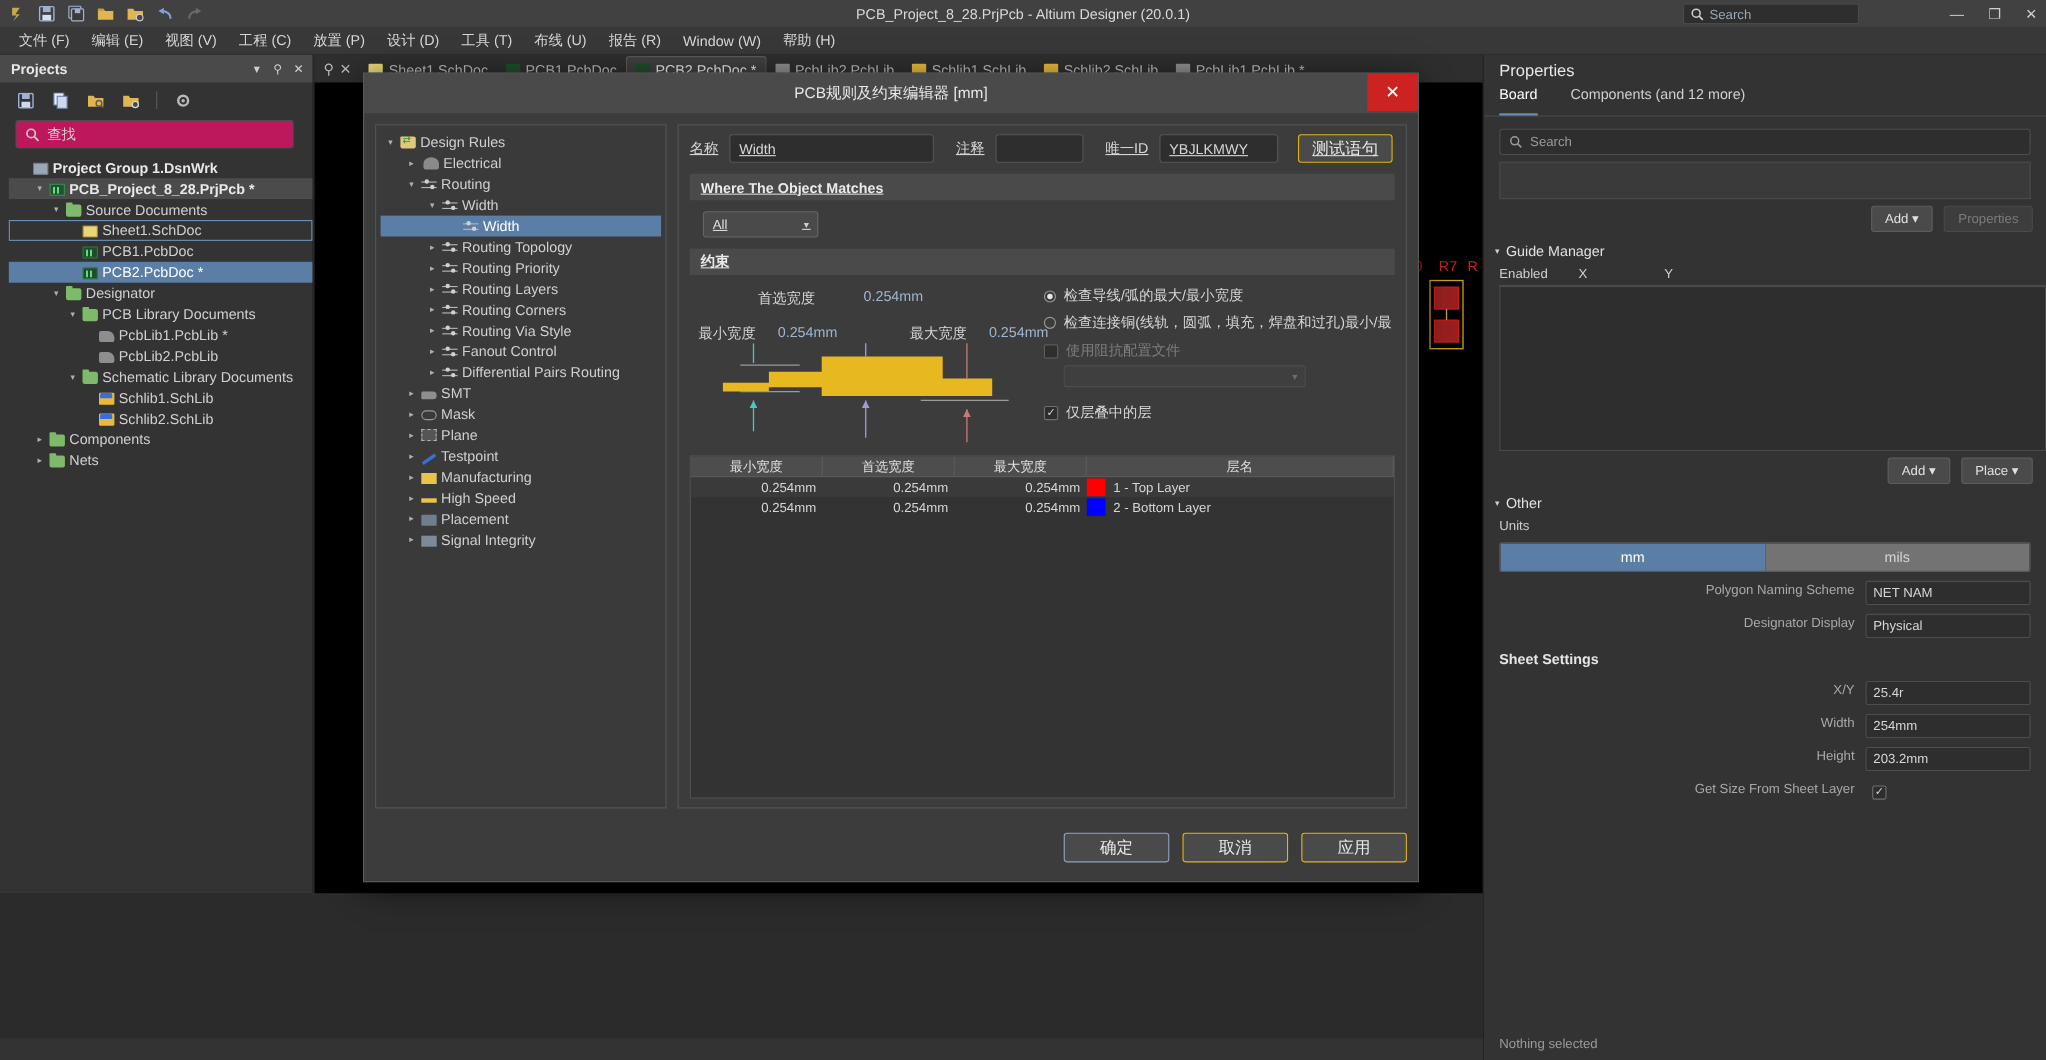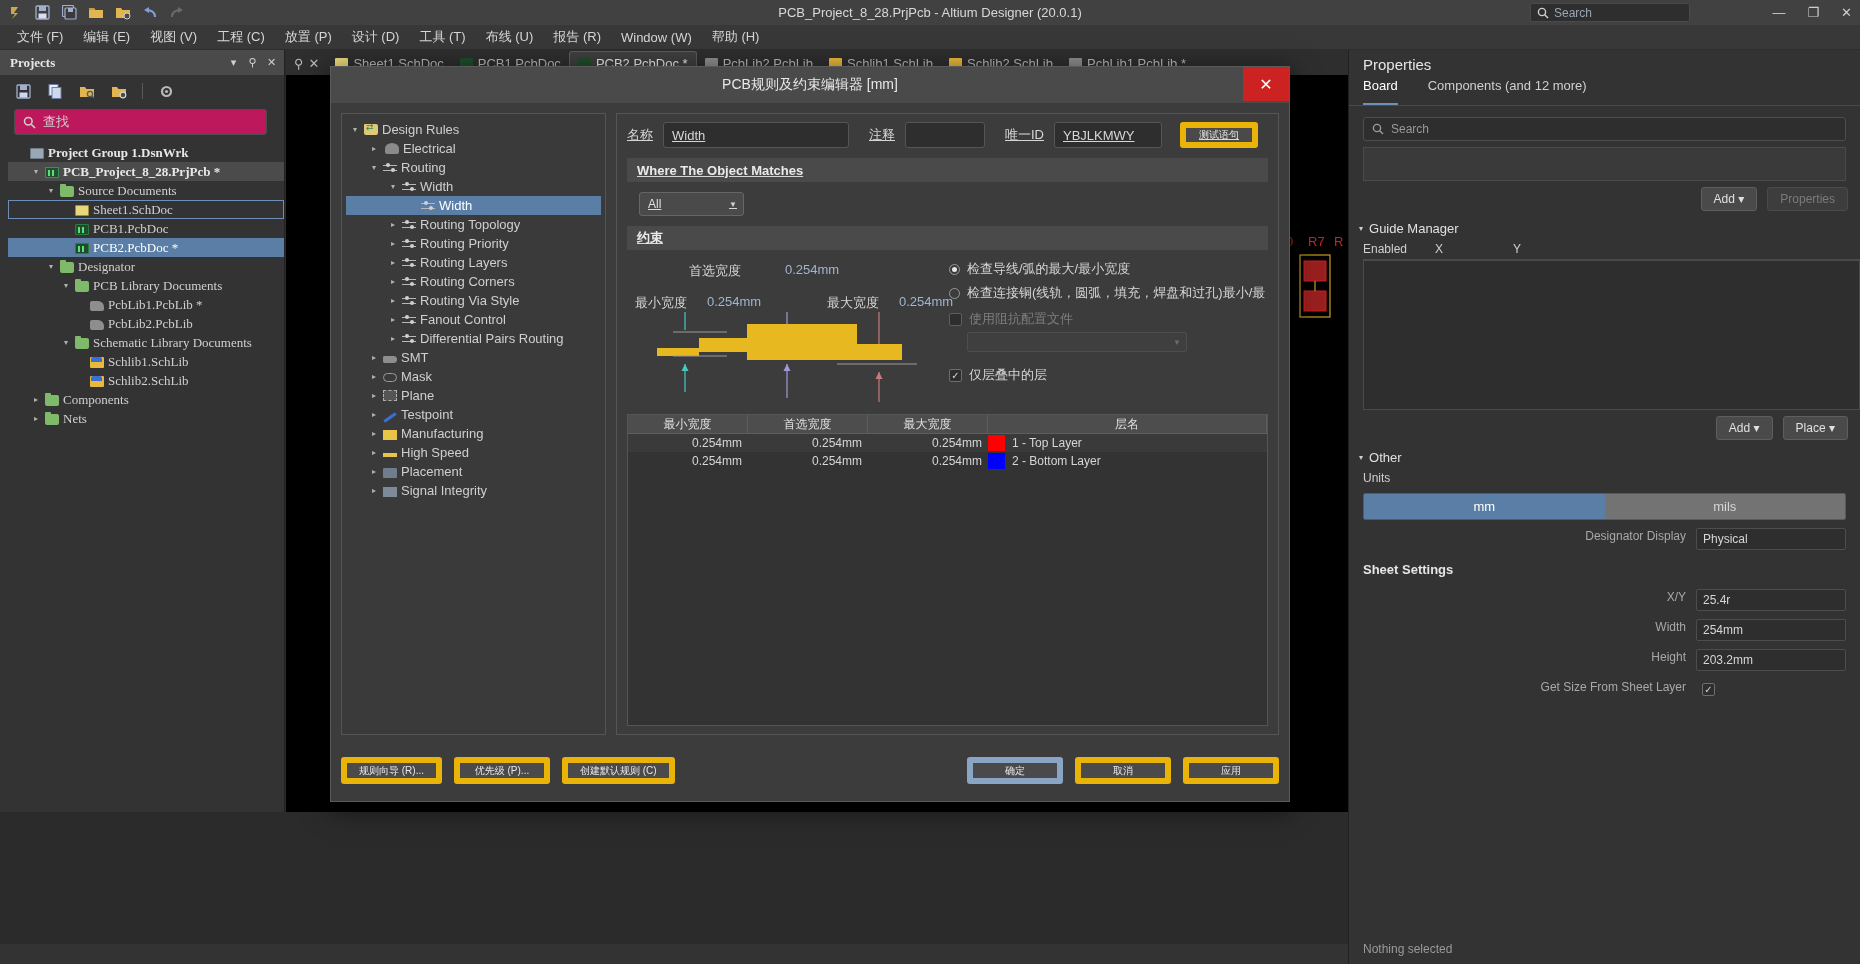--- a/index.html
+++ b/index.html
@@ -42,21 +42,21 @@
   .menubar {
     position:absolute; left:0; top:25px; width:1860px; height:25px;
     background:#383838; display:flex; align-items:center; padding-left:8px; gap:2px;
     border-bottom:1px solid #2d2d2d;
   }
   .menu-item { padding:3px 9px; font-size:13px; color:#d6d6d6; white-space:nowrap; }
 
   
   .projects-panel {
     position:absolute; left:0; top:50px; width:285px; height:762px;
-    background:#333333; border-right:1px solid #222;font-family:Liberation Serif, serif;
+    background:#333333; border-right:1px solid #222;
   }
   .pp-header {
     height:25px; background:#4a4a4a; display:flex; align-items:center;
     padding:0 6px 0 10px; gap:6px;
   }
   .pp-title { font-weight:bold; font-size:13px; color:#e6e6e6; flex:1; }
   .pp-hicon { width:13px; text-align:center; color:#cfcfcf; font-size:11px; }
   .pp-toolbar { height:32px; display:flex; align-items:center; padding-left:14px; gap:14px; }
   .pp-sep { width:1px; height:16px; background:#5a5a5a; }
   .pp-searchwrap { margin:2px 8px 0 14px; }
@@ -233,22 +233,22 @@
   .tr { display:flex; height:18px; align-items:center; }
   .tr.alt { background:#3a3a3a; }
   .td { font-size:12px; color:#d6d6d6; text-align:right; padding-right:6px; line-height:18px; }
   .td.layer { text-align:left; display:flex; align-items:center; gap:7px; padding-left:0; }
   .swatch { width:17px; height:16px; flex:0 0 17px; }
 
   .dlg-foot { position:absolute; left:0; right:0; bottom:0; height:56px; }
   .foot-left { position:absolute; left:10px; top:12px; display:flex; gap:12px; }
   .foot-right { position:absolute; right:10px; top:12px; display:flex; gap:12px; }
   .dbtn {
-    background:#4a4a4a; border:6px solid #eab308; border-radius:3px; color:#e8e8e8;
-    font-size:10px; height:27px; min-width:96px; display:flex; align-items:center;
+    background:#4a4a4a; border:1px solid #eab308; border-radius:3px; color:#e8e8e8;
+    font-size:15px; height:27px; min-width:96px; display:flex; align-items:center;
     justify-content:center; padding:0 12px; white-space:nowrap;
   }
   .dbtn.primary { border-color:#8aa5c4; }
 
   
   .statusbar { position:absolute; left:0; bottom:0; width:1348px; height:20px; background:#333; }
 </style>
 </head>
 <body>
 
@@ -559,20 +559,24 @@
     <div class="sect-title">
       <span class="tri">▾</span>
       <span>Other</span>
     </div>
     <div style="padding-left:14px;font-size:12px;color:#cfcfcf">Units</div>
     <div class="units-row">
       <div class="unit active">mm</div>
       <div class="unit">mils</div>
     </div>
     <div class="kv">
+      <span class="k">Polygon Naming Scheme</span>
+      <span class="v">NET NAM</span>
+    </div>
+    <div class="kv">
       <span class="k">Designator Display</span>
       <span class="v">Physical</span>
     </div>
 
     <div class="sheet-title">Sheet Settings</div>
     <div class="kv">
       <span class="k">X/Y</span>
       <span class="v">25.4r</span>
     </div>
     <div class="kv">
@@ -847,25 +851,20 @@
                   <span>2 - Bottom Layer</span>
                 </span>
               </div>
             </div>
         </div>
 
       </div>
     </div>
 
     <div class="dlg-foot">
-      <div class="foot-left" id="foot-left">
-          <div class="dbtn">规则向导 (R)...</div>
-          <div class="dbtn">优先级 (P)...</div>
-          <div class="dbtn">创建默认规则 (C)</div>
-        </div>
       <div class="foot-right" id="foot-right">
           <div class="dbtn primary">确定</div>
           <div class="dbtn">取消</div>
           <div class="dbtn">应用</div>
         </div>
     </div>
   </div>
 
   <div class="statusbar"></div>
 </div>

